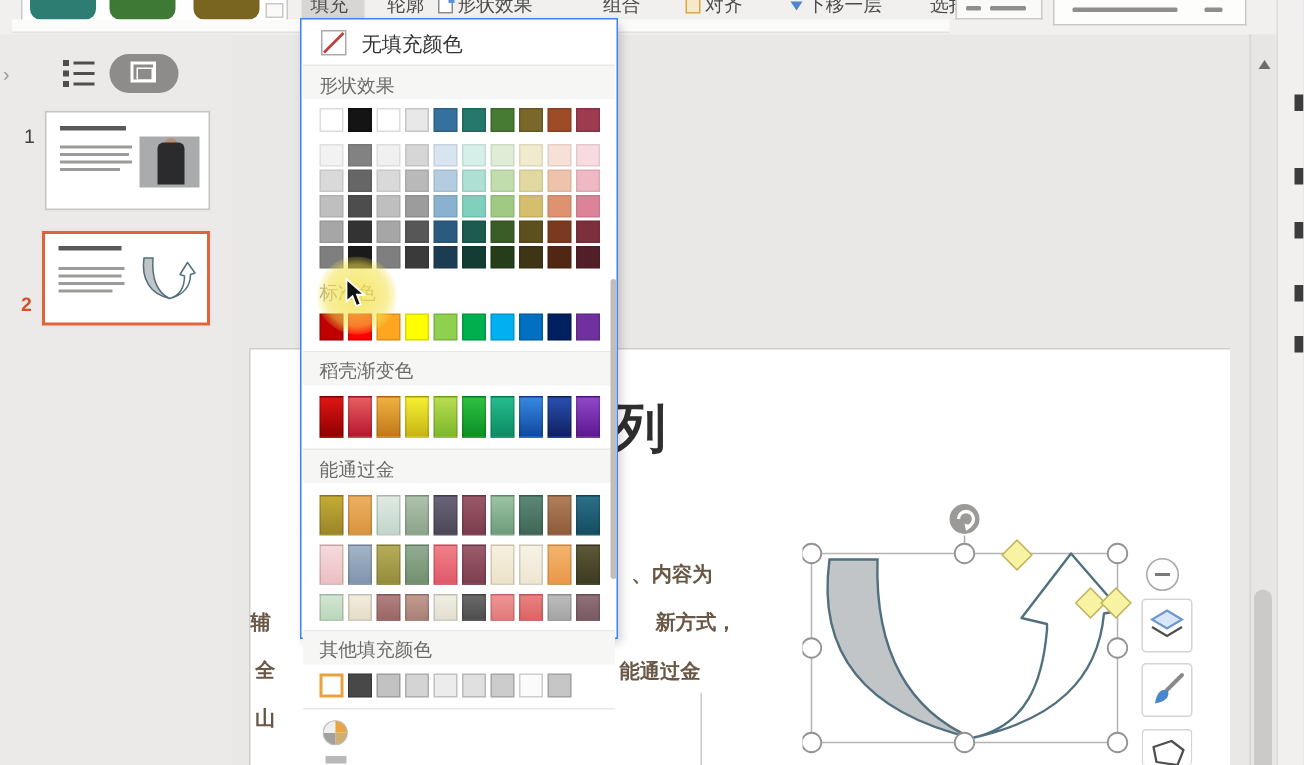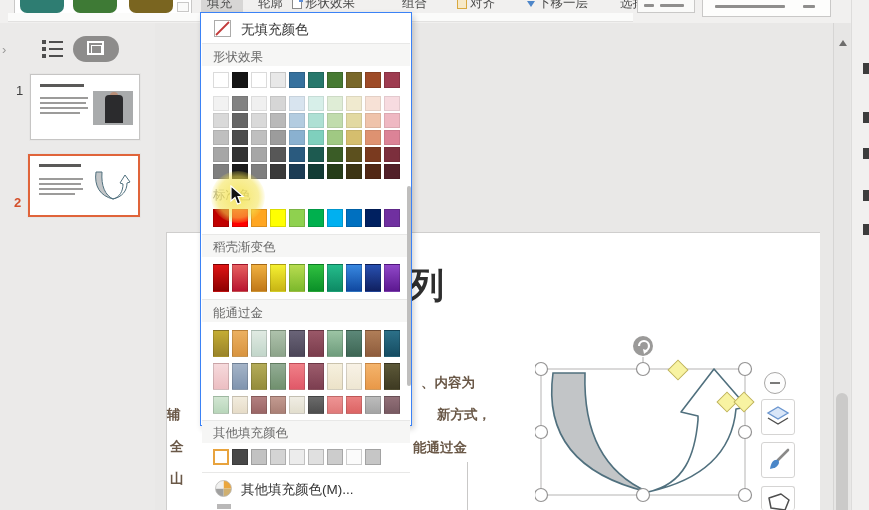--- a/index.html
+++ b/index.html
@@ -401,21 +401,20 @@
     <div class="dd-sep" style="top:459px;"></div>
 
     <div class="dd-item" style="top:464px; height:24px;">
       <svg width="17" height="17" style="position:absolute; left:14px; top:3px;" viewBox="0 0 17 17">
         <path d="M8.5,8.5 L8.5,0.5 A8,8 0 0 1 16.5,8.5 Z" fill="#EAA63E"></path>
         <path d="M8.5,8.5 L16.5,8.5 A8,8 0 0 1 8.5,16.5 Z" fill="#D0B070"></path>
         <path d="M8.5,8.5 L8.5,16.5 A8,8 0 0 1 0.5,8.5 Z" fill="#A0A09F"></path>
         <path d="M8.5,8.5 L0.5,8.5 A8,8 0 0 1 8.5,0.5 Z" fill="#F0F0EF"></path>
         <circle cx="8.5" cy="8.5" r="8" fill="none" stroke="#BBBAB9" stroke-width="0.8"></circle>
       </svg>
-      <span style="position:absolute; left:40px; top:4px;">其他填充颜色(M)...</span>
     </div>
     <div id="dd-bottom-sliver"></div>
     <div id="dd-scroll-thumb"></div>
   </div>
 
   <div class="abs" id="glow"></div>
   <svg class="abs" id="cursor" width="16" height="22" viewBox="0 0 16 22">
     <polygon points="1,1 1,16 5,12.5 7.5,19 10.5,17.8 8,11.5 13,11.5" fill="#111111" stroke="#FFFFFF" stroke-width="1.2"></polygon>
   </svg>
 

